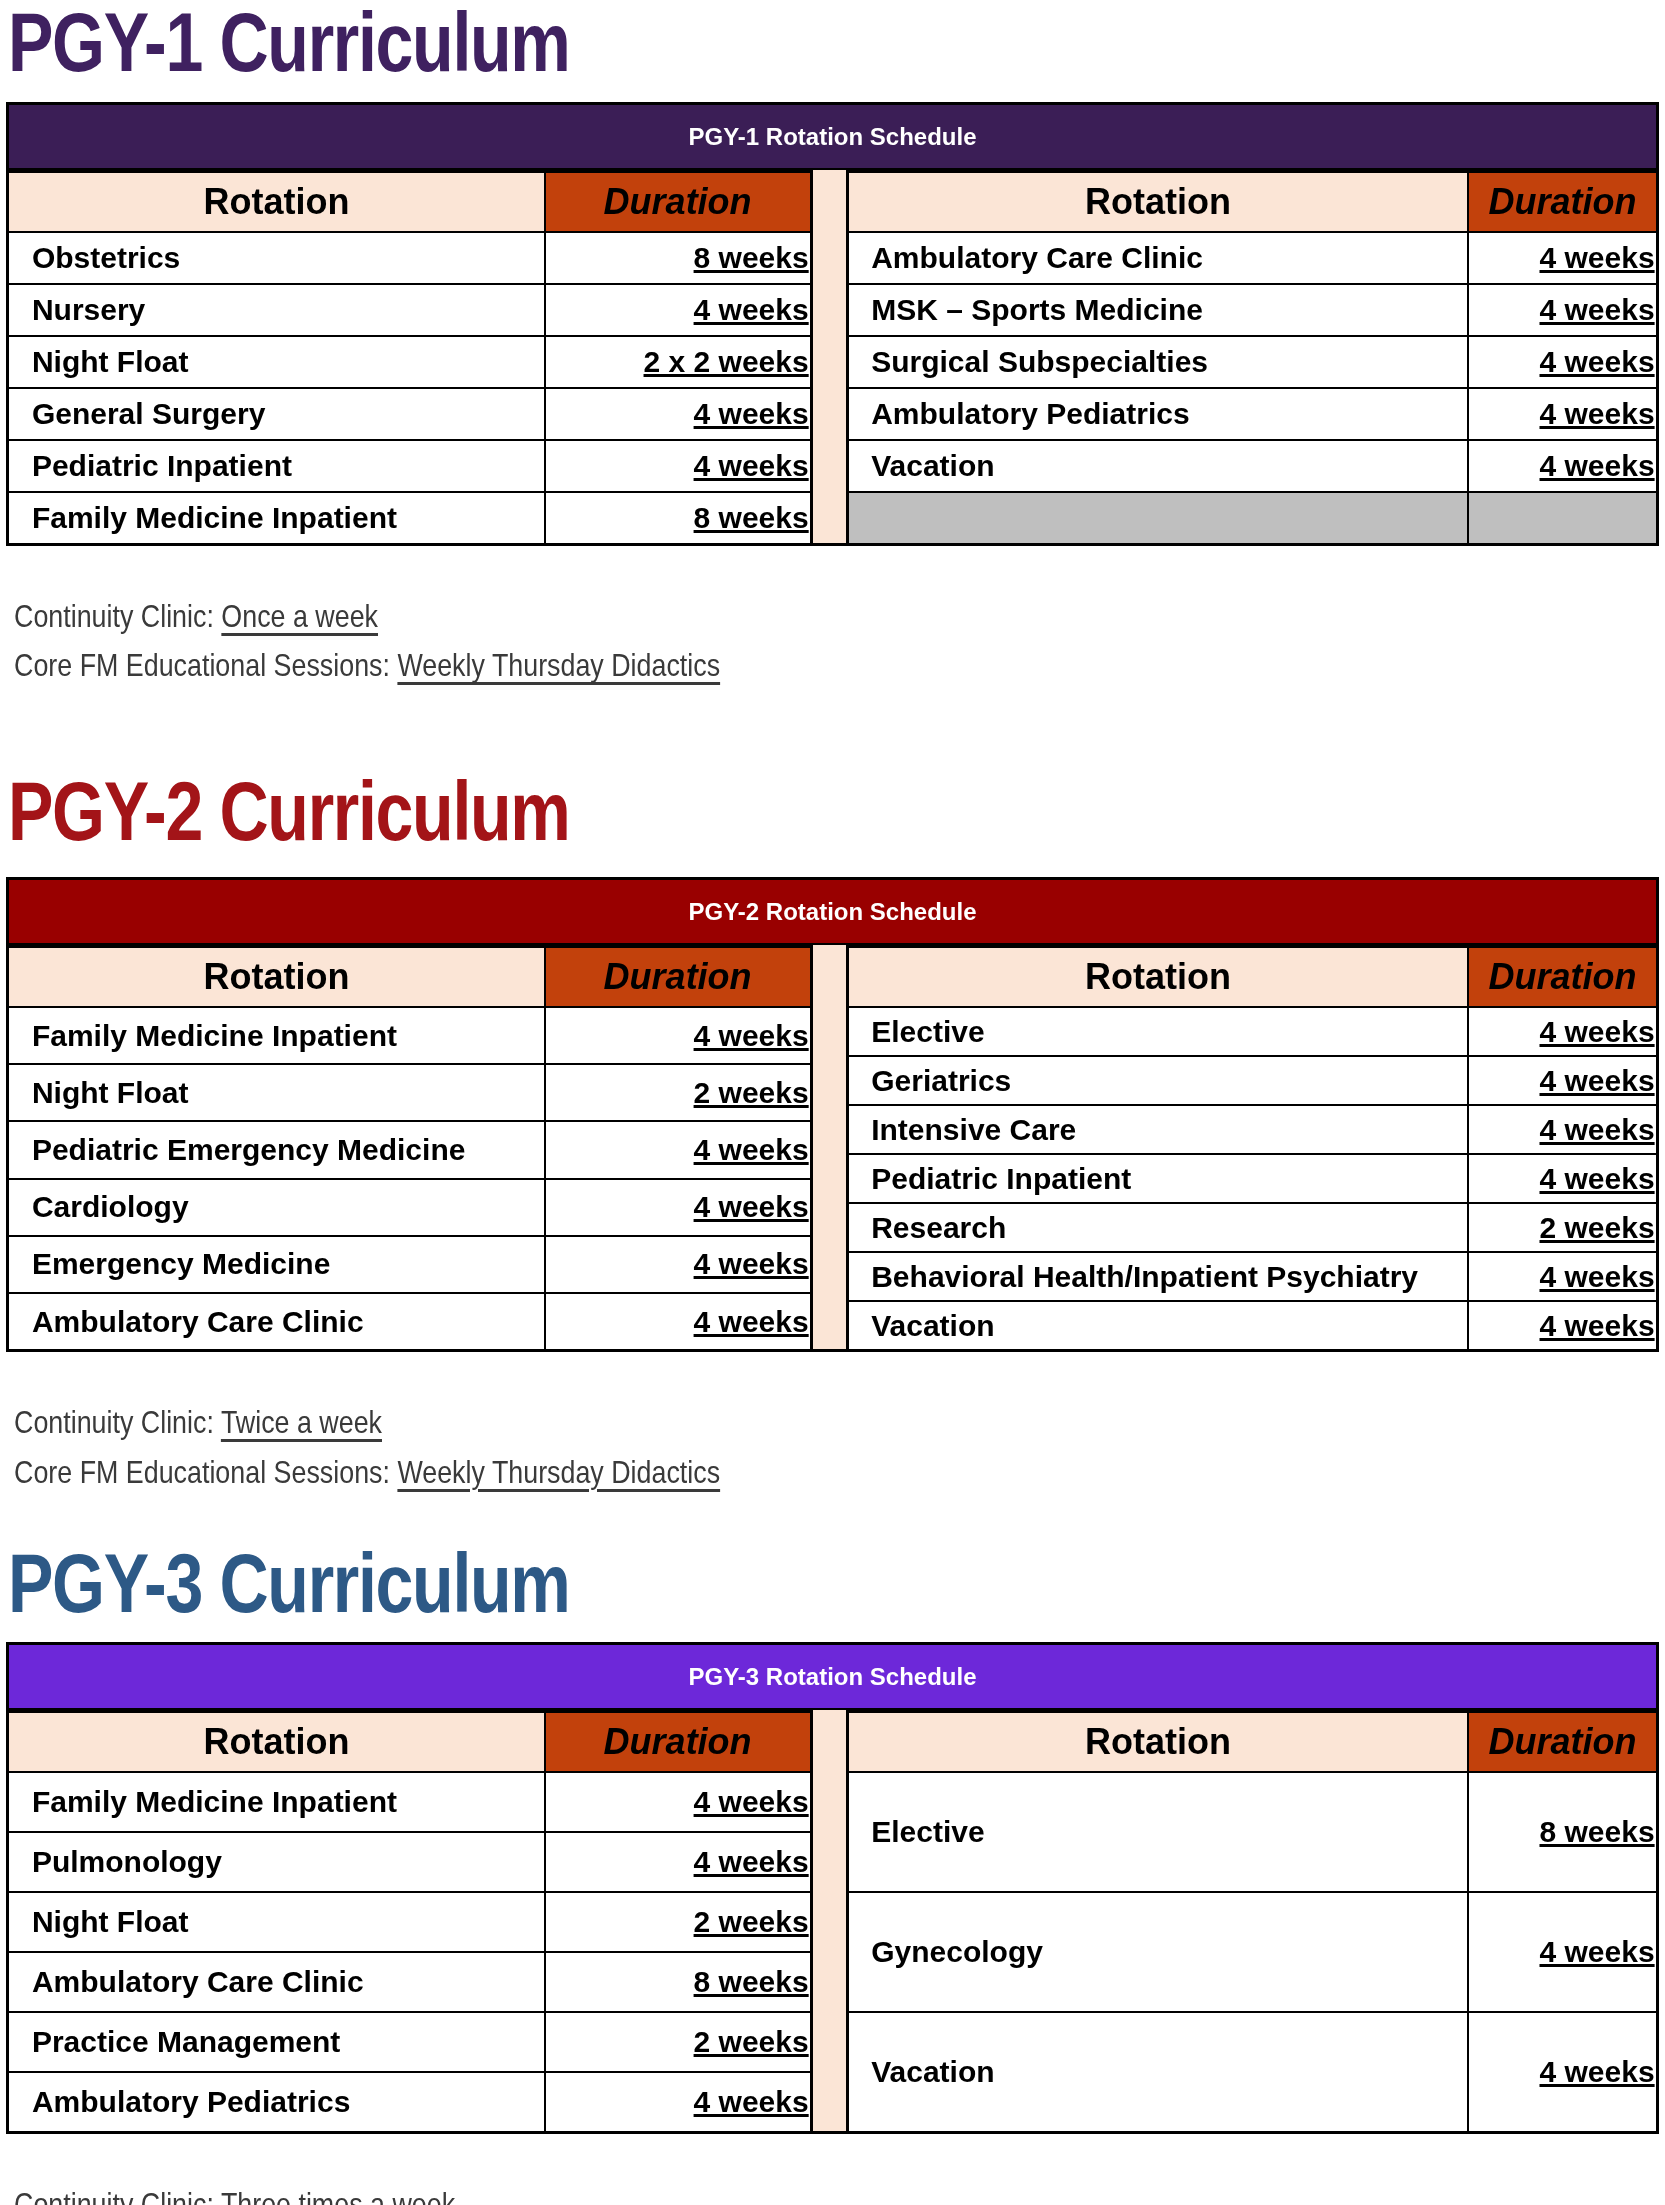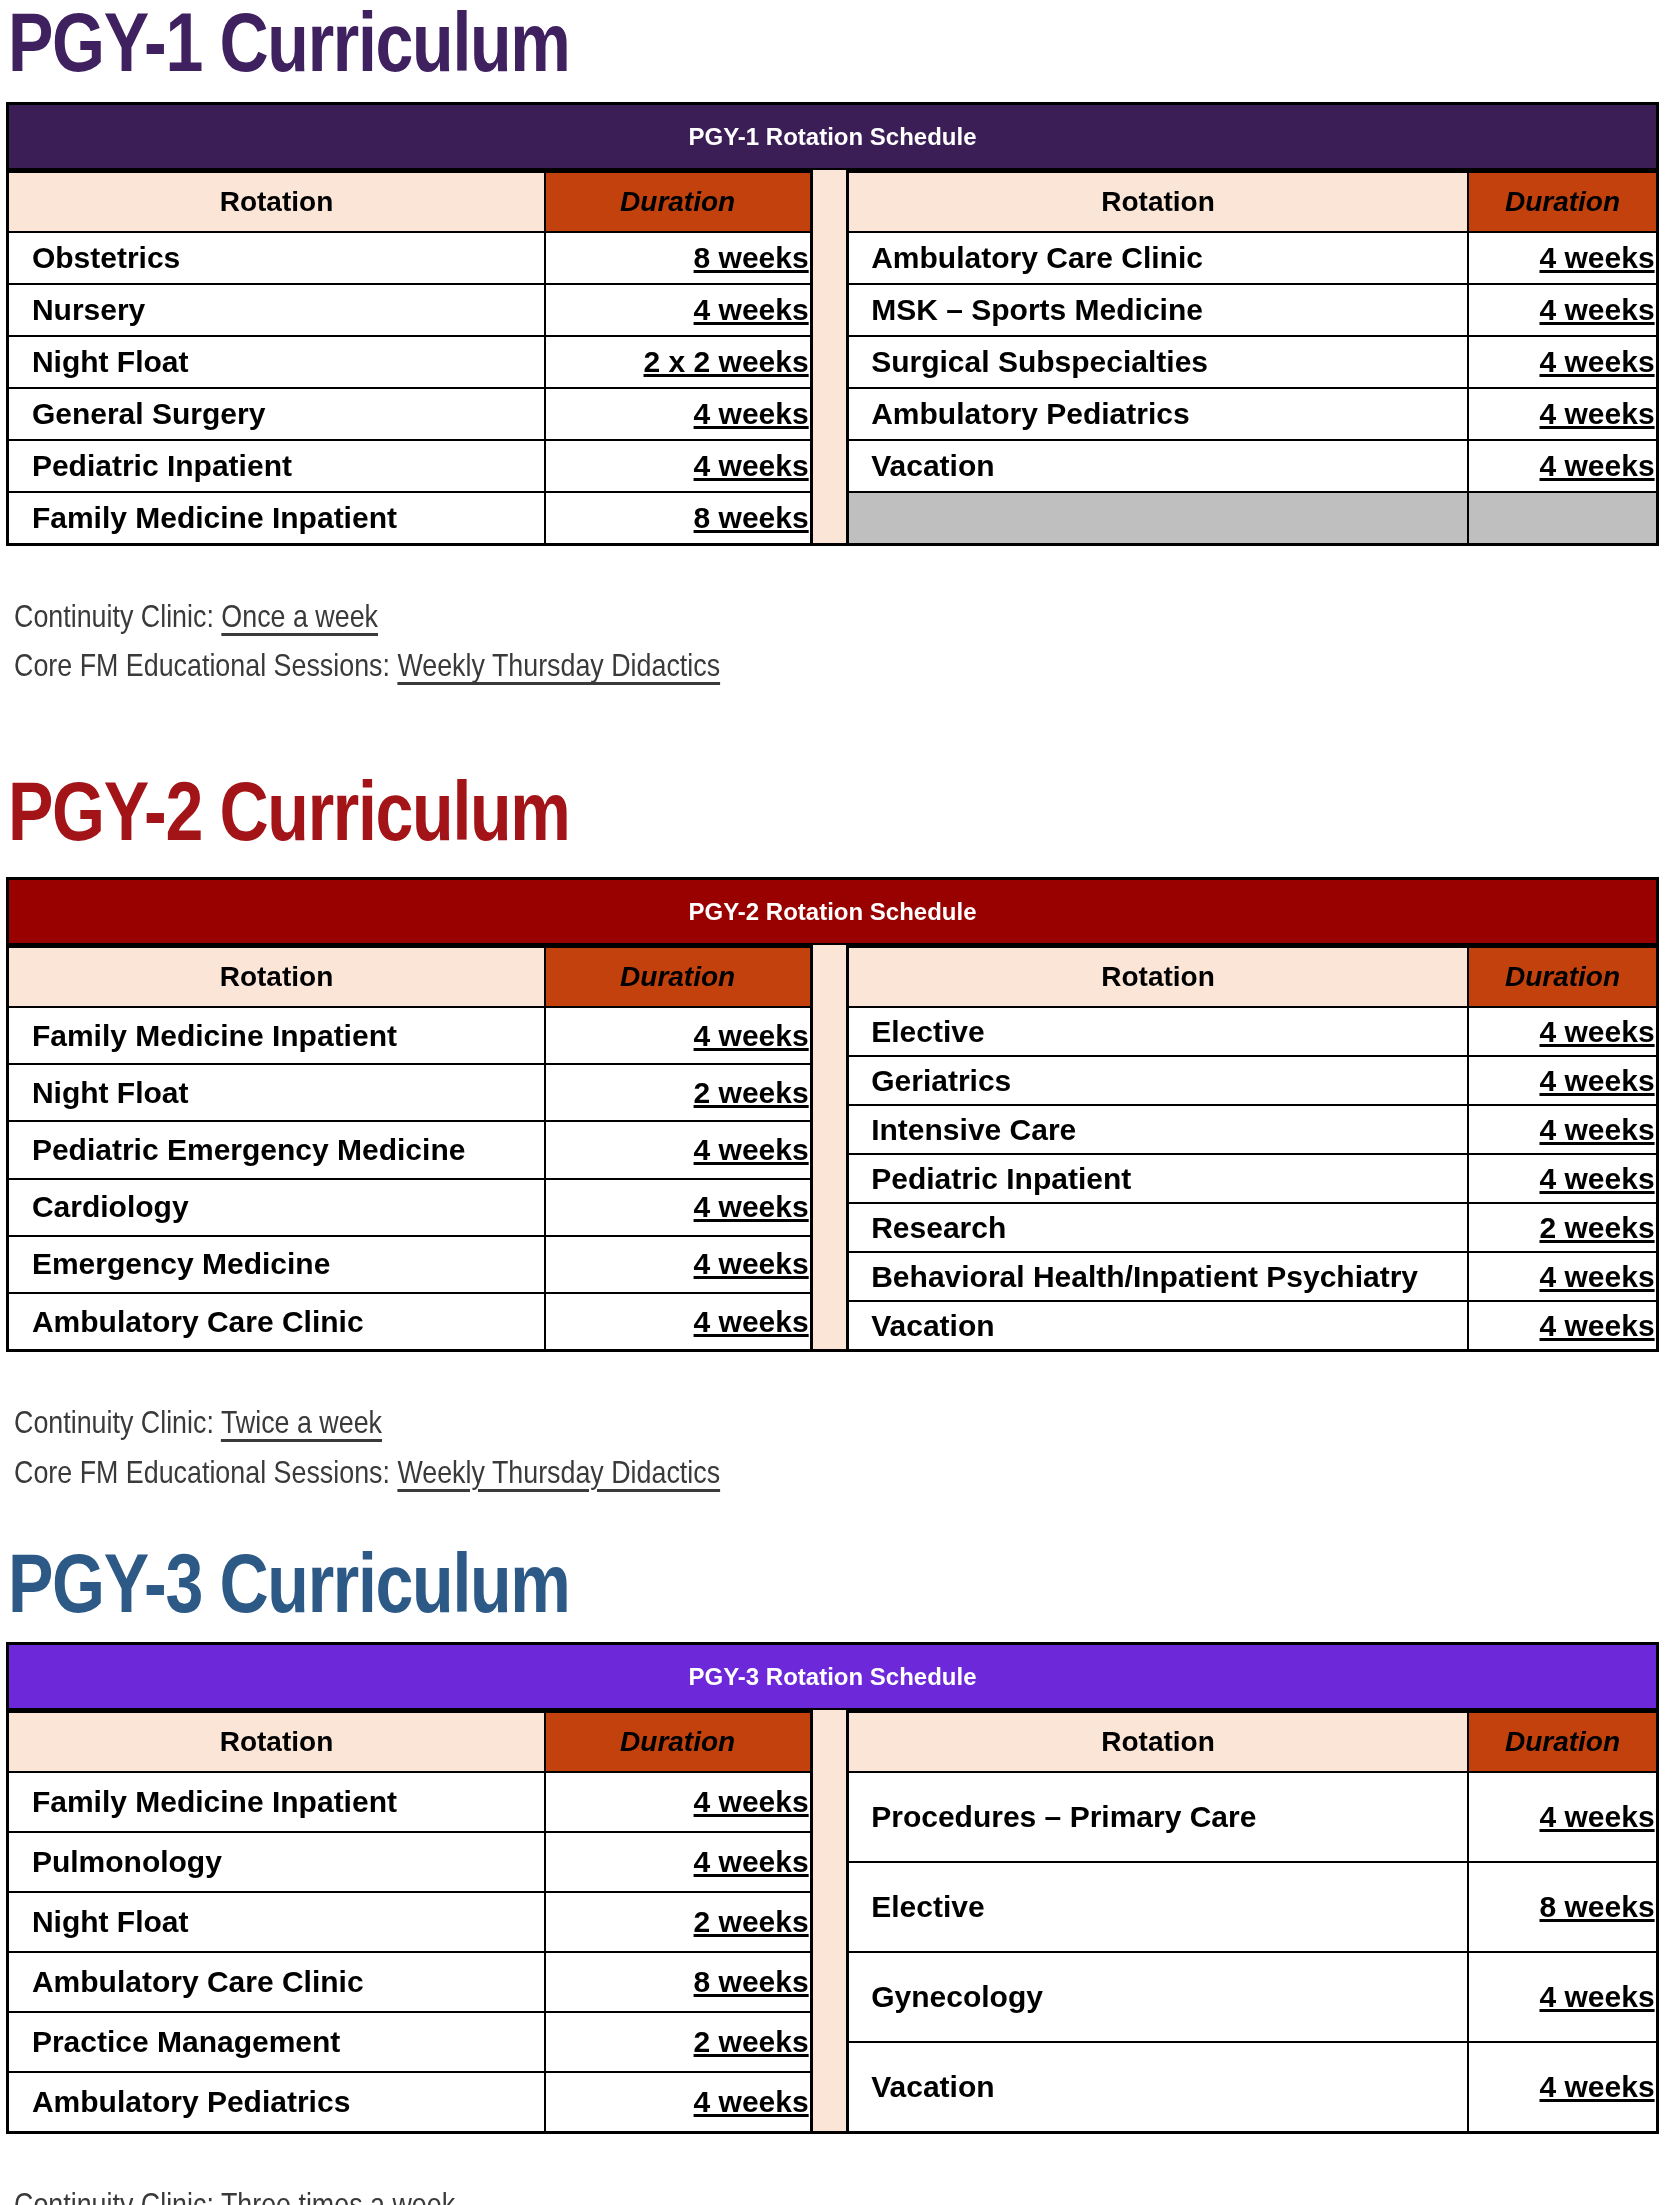--- a/index.html
+++ b/index.html
@@ -52,21 +52,21 @@
   }
   .rot-table th,.rot-table td{
     border:2.4px solid #000;
     font-weight:700;
     overflow:hidden;
     white-space:nowrap;
   }
   .rot-table{border:3.2px solid #000;}
   .rot-table th{
     height:56px;
-    font-size:28px;
+    font-size:36px;
     text-align:center;
   }
   th.rot-h{background:#FBE5D6;}
   th.dur-h{background:#c2410c;font-style:italic;}
   .rot-table.left  .rot-h{width:67%;}
   .rot-table.left  .dur-h{width:33%;}
   .rot-table.right .rot-h{width:77%;}
   .rot-table.right .dur-h{width:23%;}
 
   .rot-table td{font-size:30px;background:#fff;}
@@ -311,24 +311,20 @@
         <div class="spacer"></div>
         <table class="rot-table right">
           <thead>
             <tr>
               <th class="rot-h">Rotation</th>
               <th class="dur-h">Duration</th>
             </tr>
           </thead>
           <tbody>
               <tr>
-                <td class="rot-cell">Procedures – Primary Care</td>
-                <td class="dur-cell">4 weeks</td>
-              </tr>
-              <tr>
                 <td class="rot-cell">Elective</td>
                 <td class="dur-cell">8 weeks</td>
               </tr>
               <tr>
                 <td class="rot-cell">Gynecology</td>
                 <td class="dur-cell">4 weeks</td>
               </tr>
               <tr>
                 <td class="rot-cell">Vacation</td>
                 <td class="dur-cell">4 weeks</td>

